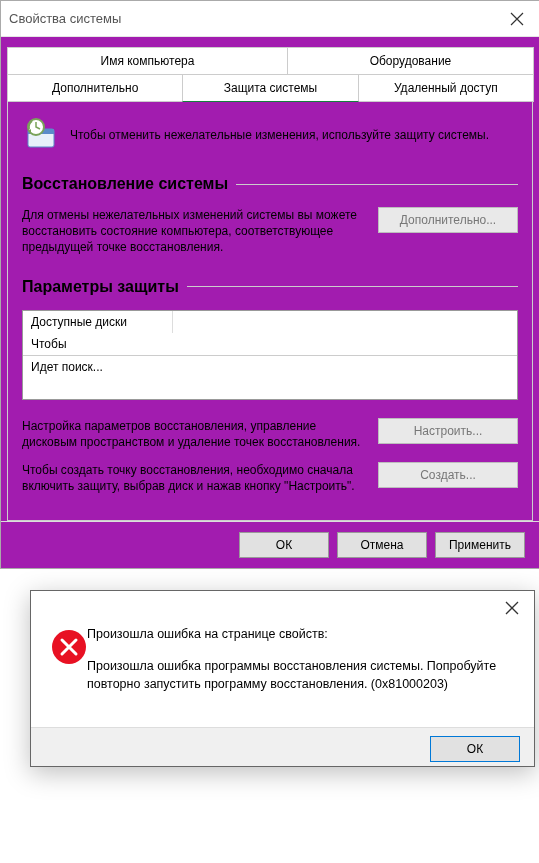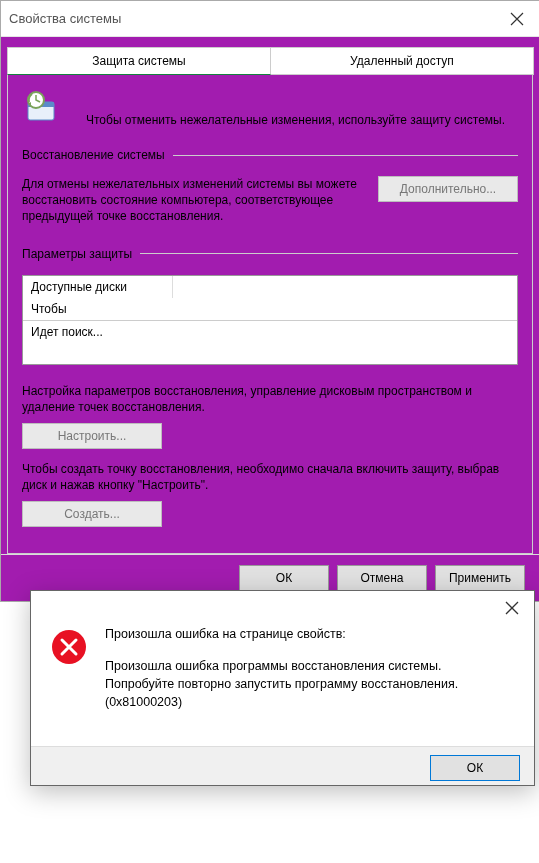--- a/index.html
+++ b/index.html
@@ -70,41 +70,42 @@
   }
   .tab-row.top .tab { border-bottom: none; }
   .tab-panel {
     border: 1px solid #ccc;
     border-top: none;
     padding: 14px 14px 14px 14px;
     margin-top: -1px;
   }
   .intro-row {
     display: flex;
-    align-items: flex-end;
-    gap: 24px;
+    align-items: center;
+    gap: 8px;
     margin-bottom: 20px;
   }
   .shield-icon-box {
     width: 40px; height: 40px; flex-shrink: 0;
     position: relative;
   }
   .intro-text {
     font-size: 12px;
     line-height: 1.35;
   }
   .section-header {
     display: flex;
     align-items: center;
     gap: 8px;
     margin: 10px 0 14px 0;
   }
   .section-header .label {
-    font-size: 12px;
+    font-size: 16px;
     white-space: nowrap;
+    font-weight: bold;
   }
   .section-header .line {
     flex: 1;
     height: 1px;
     background: #ccc;
   }
   .two-col {
     display: flex;
     gap: 8px;
     align-items: flex-start;
@@ -147,21 +148,21 @@
     padding: 4px 8px;
     font-size: 12px;
     border-right: 1px solid #ddd;
   }
   .drive-table .th.col1 { width: 150px; }
   .drive-table .th.col2 { flex: 1; border-right: none; }
   .drive-table .tbody {
     padding: 4px 8px;
     font-size: 12px;
   }
-  .para-block { margin-bottom: 12px; flex-direction: column; }
+  .para-block { margin-bottom: 12px; }
   .bottom-buttons {
     display: flex;
     justify-content: flex-end;
     gap: 8px;
     padding: 10px 14px;
     border-top: 1px solid #ddd;
   }
   .bottom-buttons .btnw {
     width: 90px;
     height: 26px;
@@ -193,21 +194,20 @@
   .error-close {
     width: 44px;
     height: 34px;
     display: flex;
     align-items: center;
     justify-content: center;
     cursor: pointer;
   }
   .error-body {
     display: flex;
-    gap: 18px;
     padding: 0 20px 20px 20px;
   }
   .error-icon-wrap {
     width: 36px; height: 36px; flex-shrink: 0; margin-top: 4px;
   }
   .error-text {
     font-size: 12.5px;
     line-height: 1.45;
   }
   .error-text p { margin: 0 0 14px 0; }
@@ -237,21 +237,26 @@
   <div class="titlebar">
     <span class="title-text">Свойства системы</span>
     <div class="close-x">
       <svg viewBox="0 0 14 14">
           <path d="M1 1 L13 13 M13 1 L1 13" stroke="#333" stroke-width="1.2" fill="none"></path>
         </svg>
     </div>
   </div>
 
   <div class="tabs-area">
+    <div class="tab-row top">
+      <div class="tab inactive" style="flex:1.6">Имя компьютера</div>
+      <div class="tab inactive" style="flex:1.4">Оборудование</div>
+    </div>
     <div class="tab-row">
+      <div class="tab inactive">Дополнительно</div>
       <div class="tab active">Защита системы</div>
       <div class="tab inactive">Удаленный доступ</div>
     </div>
 
     <div class="tab-panel">
       <div class="intro-row">
         <div class="shield-icon-box">
           <svg viewBox="0 0 40 40">
             <rect x="6" y="14" width="26" height="18" rx="2" fill="#e8f0fa" stroke="#5b8bc9"></rect>
             <rect x="6" y="14" width="26" height="5" fill="#5b8bc9"></rect>

